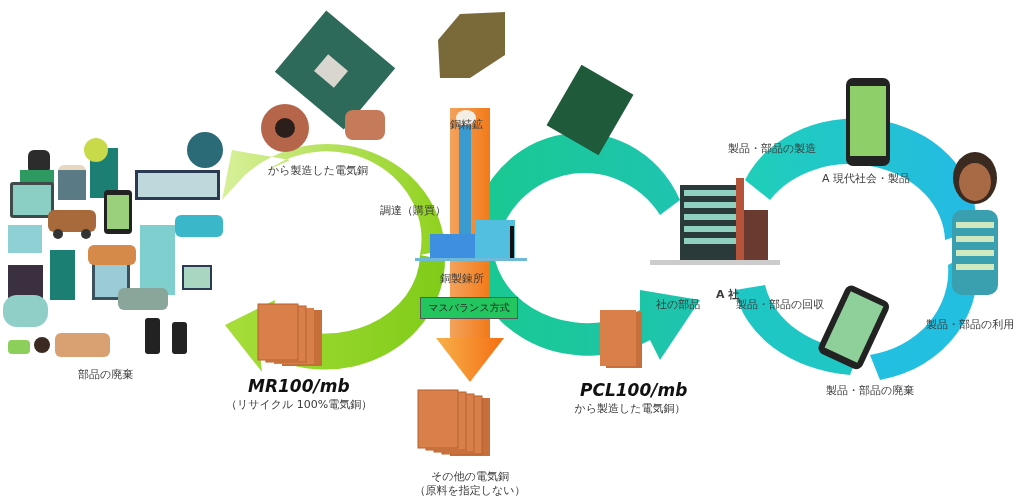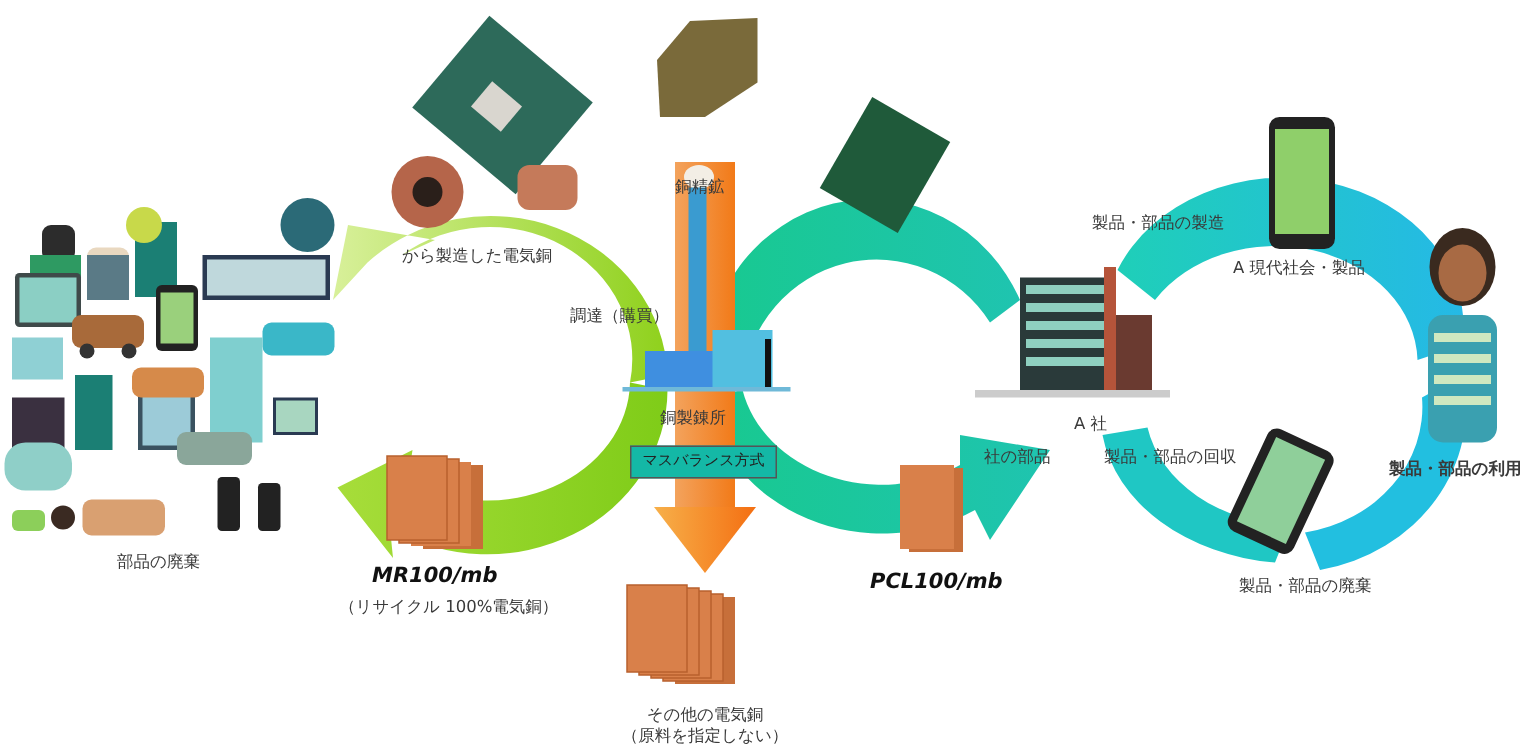--- a/index.html
+++ b/index.html
@@ -1,23 +1,23 @@
 <!DOCTYPE html>
 <html><head>
 <meta charset="utf-8">
 <style>
   html, body { margin:0; padding:0; background:#ffffff; }
   body { width:1024px; height:502px; position:relative; overflow:hidden;
          font-family:"DejaVu Sans", sans-serif; color:#333; }
   svg.bg { position:absolute; left:0; top:0; }
   .lbl { position:absolute; font-size:11px; color:#3a3a3a; white-space:nowrap; line-height:14px; }
   .ctr { text-align:center; }
-  .prod { position:absolute; font-weight:bold; font-style:italic; font-size:14px; color:#111;
+  .prod { position:absolute; font-weight:bold; font-style:italic; font-size:17px; color:#111;
           font-family:"DejaVu Sans", sans-serif; white-space:nowrap; }
-  .massbox { position:absolute; left:420px; top:297px; width:96px; height:20px; background:#14b8a6;
+  .massbox { position:absolute; left:420px; top:297px; width:96px; height:20px; background:#22c55e;
              border:1px solid #555; font-size:10px; line-height:20px; text-align:center; color:#222; }
 </style>
 </head>
 <body>
 
 <svg class="bg" width="1024" height="502" viewBox="0 0 1024 502">
   <defs>
     <linearGradient id="gLeft" x1="0" y1="0" x2="1" y2="0">
       <stop offset="0" stop-color="#d8f09a"></stop>
       <stop offset="1" stop-color="#8fd11c"></stop>
@@ -169,32 +169,33 @@
 <div class="lbl" style="left:78px;top:368px;">部品の廃棄</div>
 <div class="lbl" style="left:268px;top:164px;">から製造した電気銅</div>
 <div class="lbl" style="left:380px;top:204px;">調達（購買）</div>
 <div class="lbl" style="left:450px;top:86px;margin-top:32px;">銅精鉱</div>
 <div class="lbl" style="left:440px;top:272px;">銅製錬所</div>
 <div class="massbox">マスバランス方式</div>
 
 <div class="lbl ctr" style="left:515px;top:164px;width:150px;">
 </div>
 
-<div class="lbl" style="left:716px;top:276px;">A 社</div>
+<div class="lbl" style="left:716px;top:288px;font-weight:bold;">A 社</div>
 <div class="lbl" style="left:656px;top:298px;">社の部品</div>
 
 <div class="prod" style="left:248px;top:376px;">MR100/mb</div>
 <div class="lbl" style="left:226px;top:398px;">（リサイクル 100%電気銅）</div>
 
 <div class="prod" style="left:580px;top:380px;">PCL100/mb</div>
 <div class="lbl ctr" style="left:545px;top:402px;width:170px;">
+  <div>から製造した電気銅）</div>
 </div>
 
 <div class="lbl ctr" style="left:405px;top:470px;width:130px;">
   <div>その他の電気銅</div>
   <div>（原料を指定しない）</div>
 </div>
 
 <div class="lbl" style="left:728px;top:142px;">製品・部品の製造</div>
 <div class="lbl" style="left:822px;top:172px;">A 現代社会・製品</div>
-<div class="lbl" style="left:926px;top:306px;font-weight:bold;">製品・部品の利用</div>
+<div class="lbl" style="left:926px;top:318px;">製品・部品の利用</div>
 <div class="lbl" style="left:826px;top:384px;">製品・部品の廃棄</div>
 <div class="lbl" style="left:736px;top:298px;">製品・部品の回収</div>
 
 </body></html>

